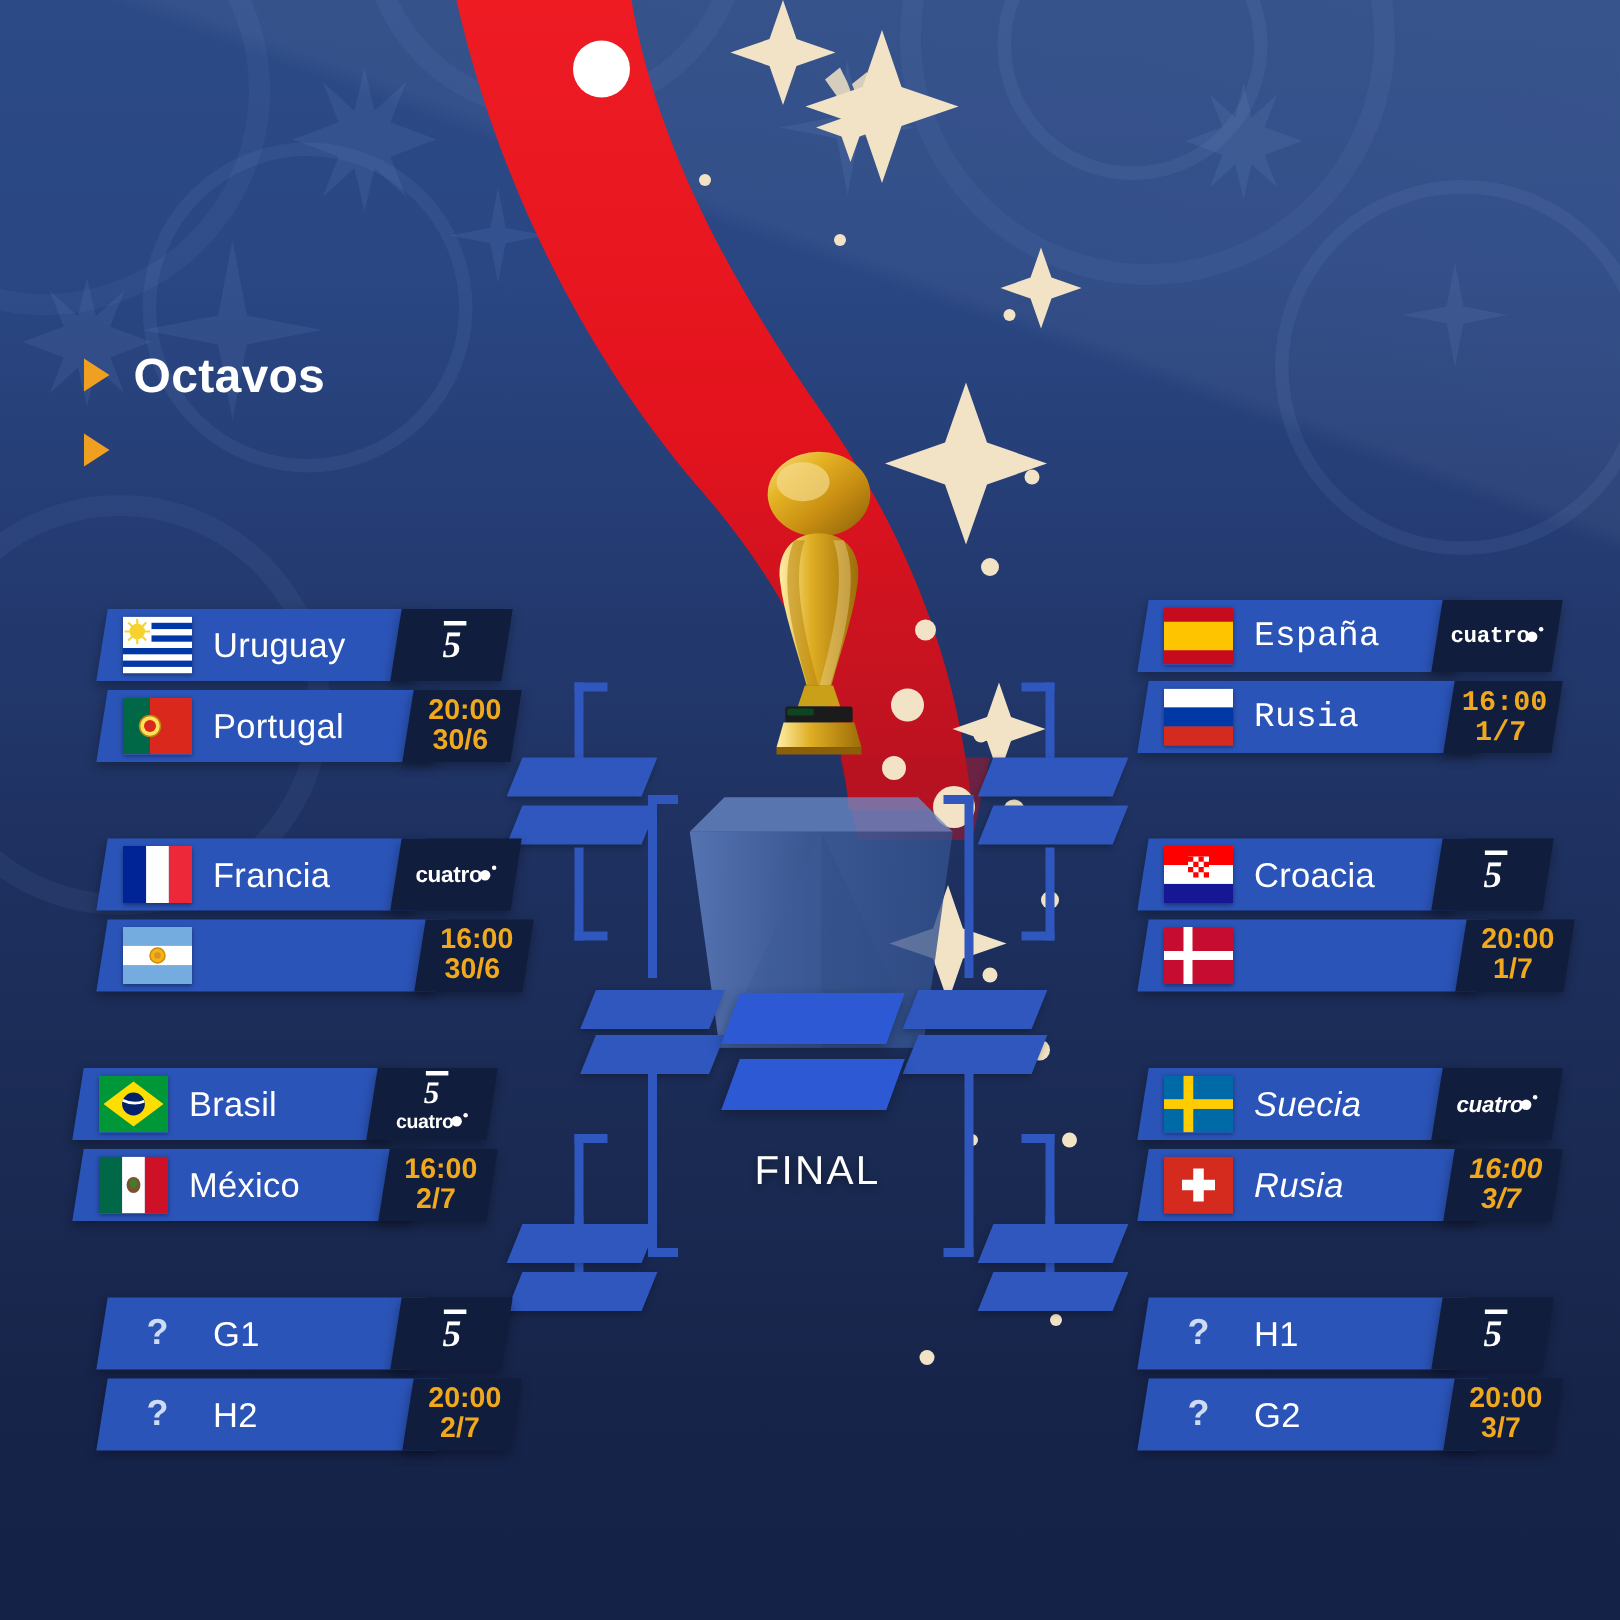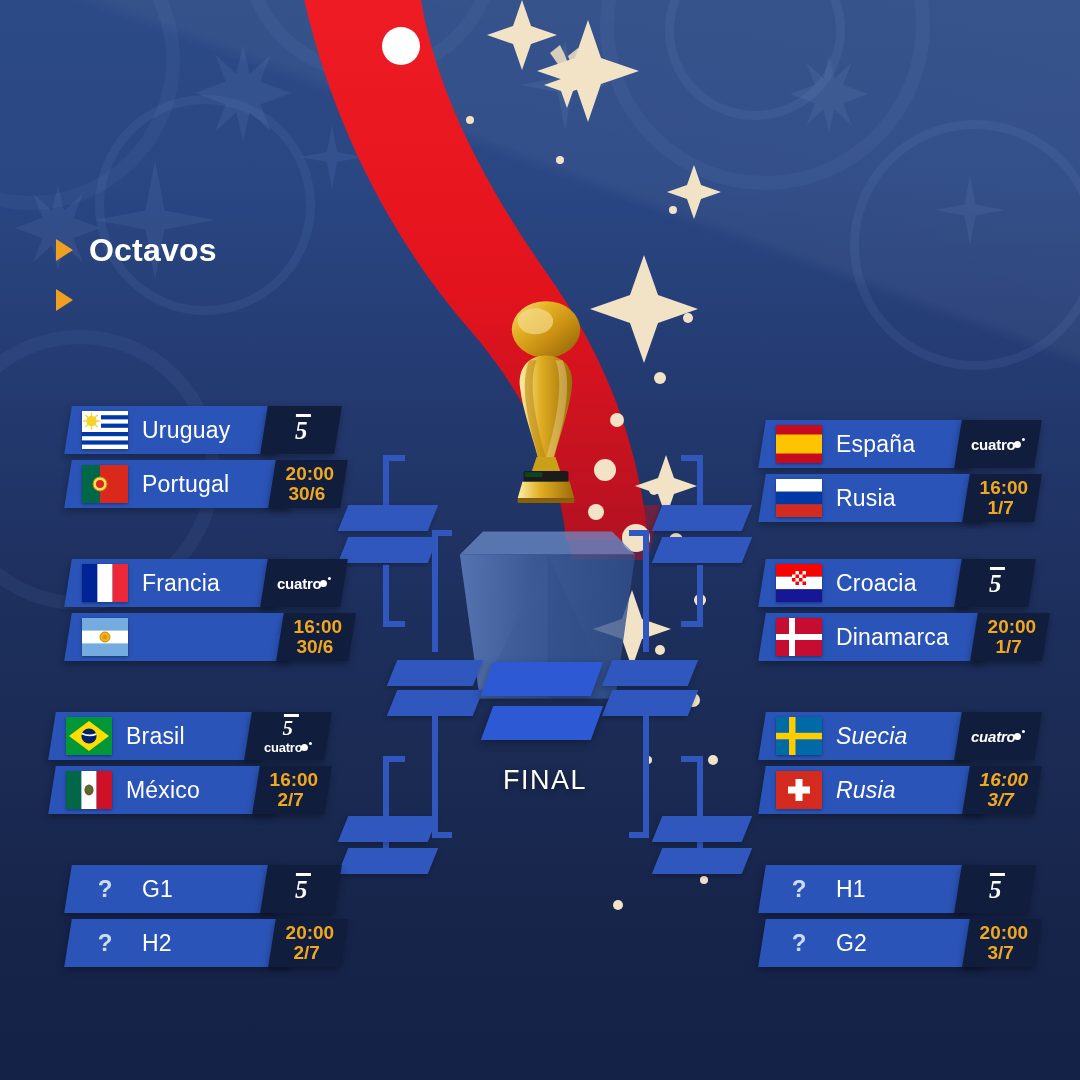--- a/index.html
+++ b/index.html
@@ -413,21 +413,21 @@
       <div class="bar wide"></div>
       <div class="qmark">?</div>
       <div class="tname">H2</div>
       <div class="chip" style="left:204px;width:72px;">
         <span class="tm">20:00</span>
         <span class="tm d">2/7</span>
       </div>
     </div>
   </div>
 
-  <div class="match" style="left:762px;top:420px;">
+  <div class="match" style="left:762px;top:400px;font-family:Liberation Mono, monospace;">
     <div class="row">
       <div class="bar"></div>
       <div class="flagbox">
         <svg viewBox="0 0 46 38" width="46" height="38">
           <rect width="46" height="38" fill="#c60b1e"></rect>
           <rect y="9.5" width="46" height="19" fill="#ffc400"></rect>
         </svg>
       </div>
       <div class="tname">España</div>
       <div class="chip" style="left:196px;width:80px;">
@@ -485,21 +485,20 @@
     </div>
     <div class="row">
       <div class="bar wide"></div>
       <div class="flagbox">
         <svg viewBox="0 0 46 38" width="46" height="38">
           <rect width="46" height="38" fill="#c60c30"></rect>
           <rect x="13" width="6" height="38" fill="#ffffff"></rect>
           <rect y="16" width="46" height="6" fill="#ffffff"></rect>
         </svg>
       </div>
-      <div class="tname">Dinamarca</div>
       <div class="chip" style="left:212px;width:72px;">
         <span class="tm">20:00</span>
         <span class="tm d">1/7</span>
       </div>
     </div>
   </div>
 
   <div class="match" style="left:762px;top:712px;font-style:italic;">
     <div class="row">
       <div class="bar"></div>

